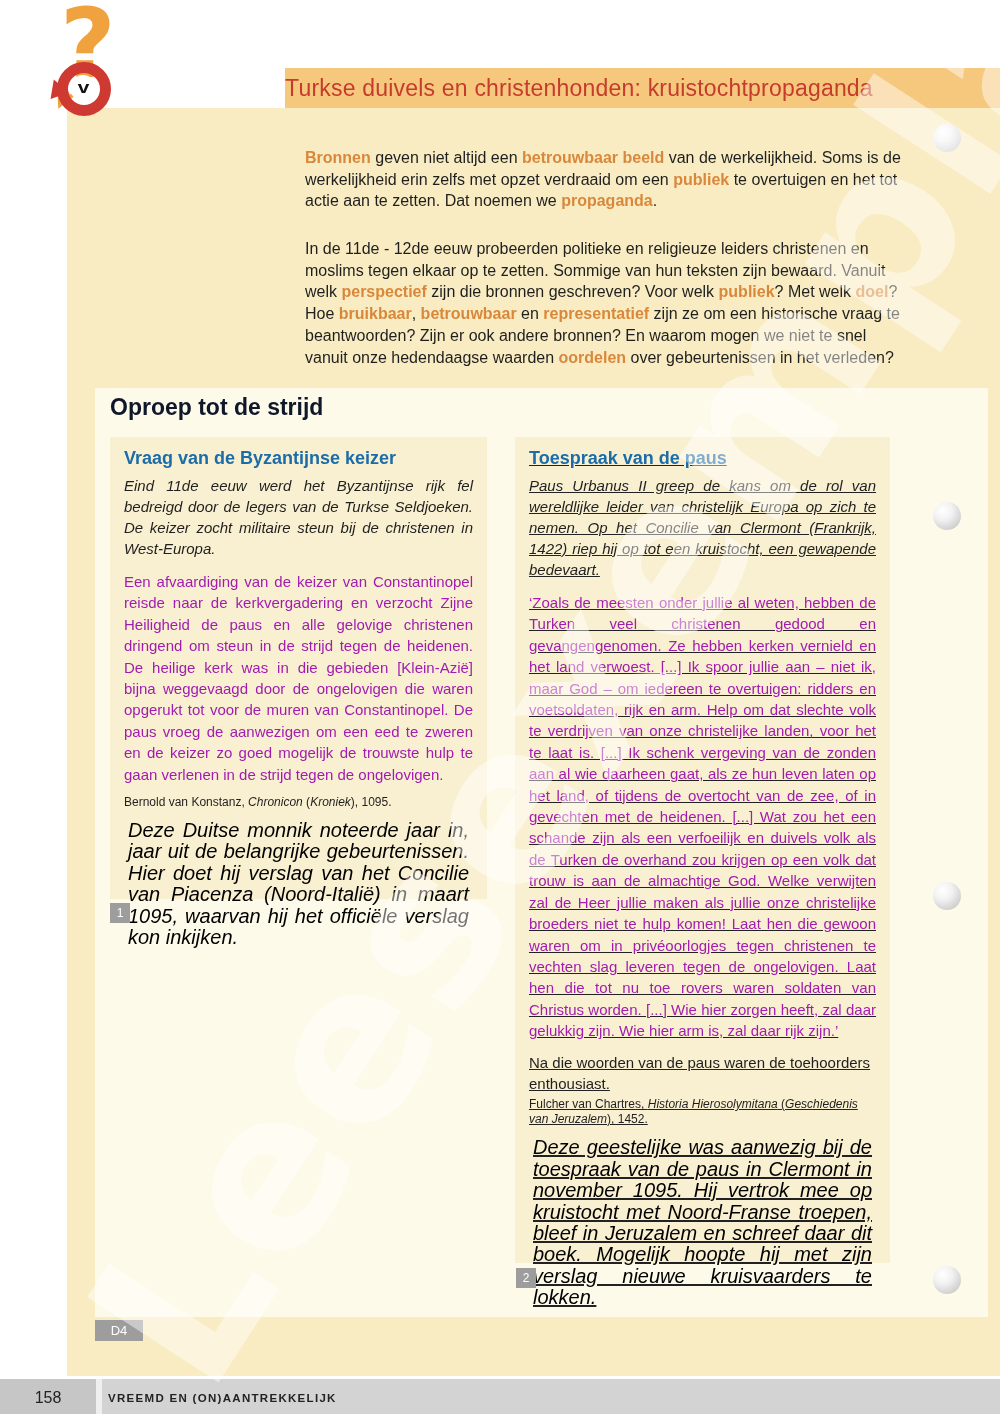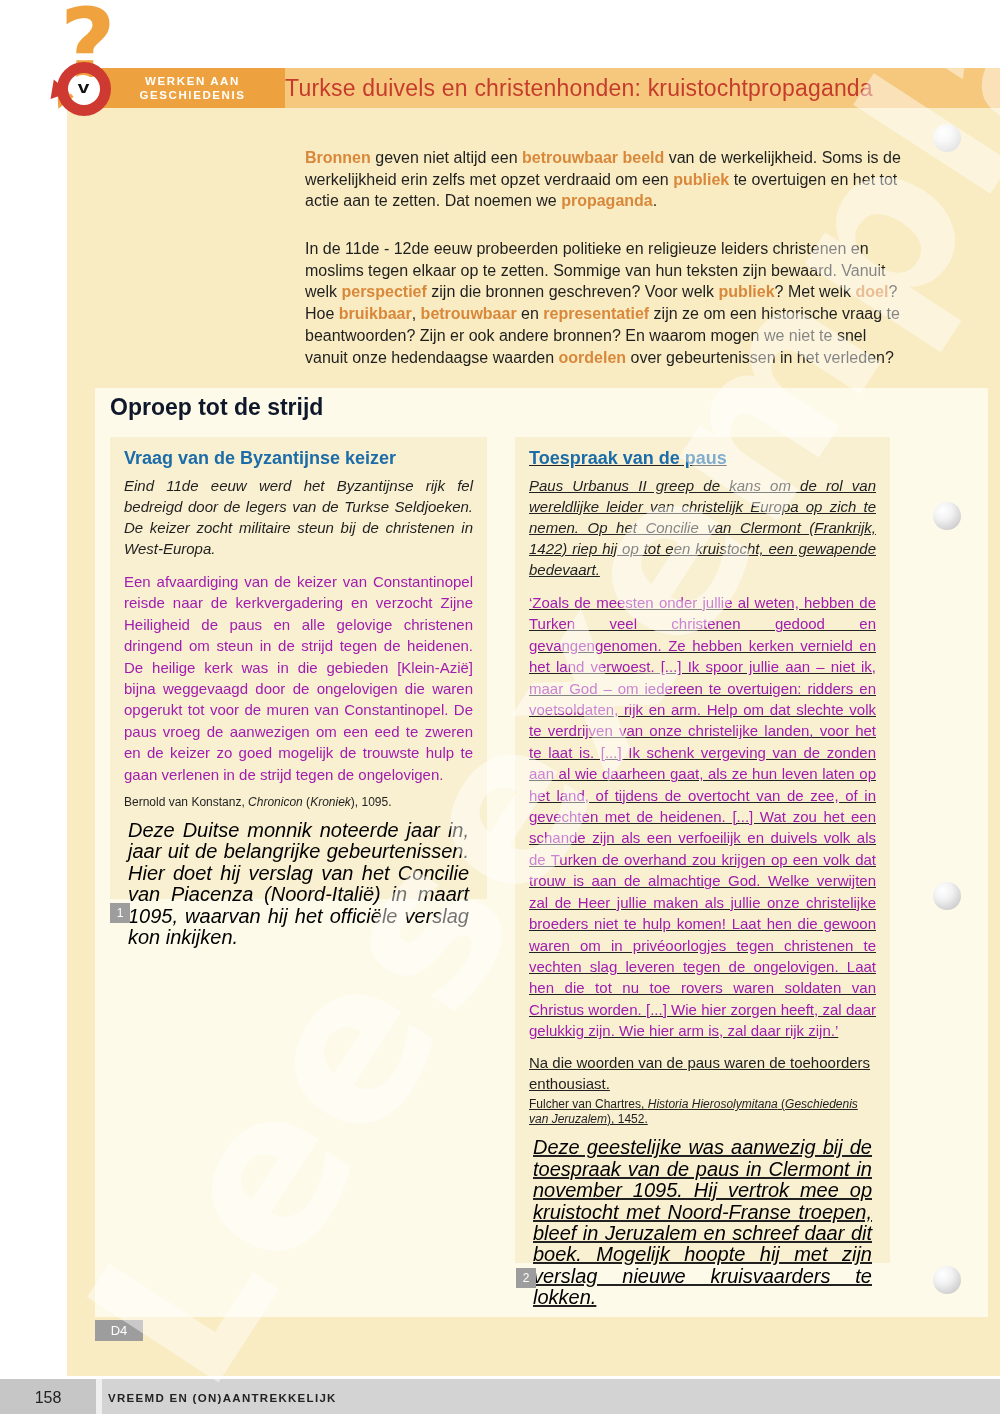--- a/index.html
+++ b/index.html
@@ -74,24 +74,20 @@
     transform:rotate(-57deg);transform-origin:0 0;font-family:"DejaVu Sans",sans-serif;}
 </style>
 </head>
 <body>
 
 <div class="page">
 
   <div class="cream-band"></div>
   <div class="section-panel"></div>
 
-  <div class="series-badge">
-    <span>WERKEN AAN</span>
-    <span>GESCHIEDENIS</span>
-  </div>
   <div class="title-banner">
     <span class="title">Turkse duivels en christenhonden: kruistochtpropaganda</span>
   </div>
 
   <div class="logo">
     <span class="qmark">?</span>
     <span class="tail"></span>
     <span class="ring"></span>
     <span class="ring-arrow"></span>
     <span class="ring-core">

